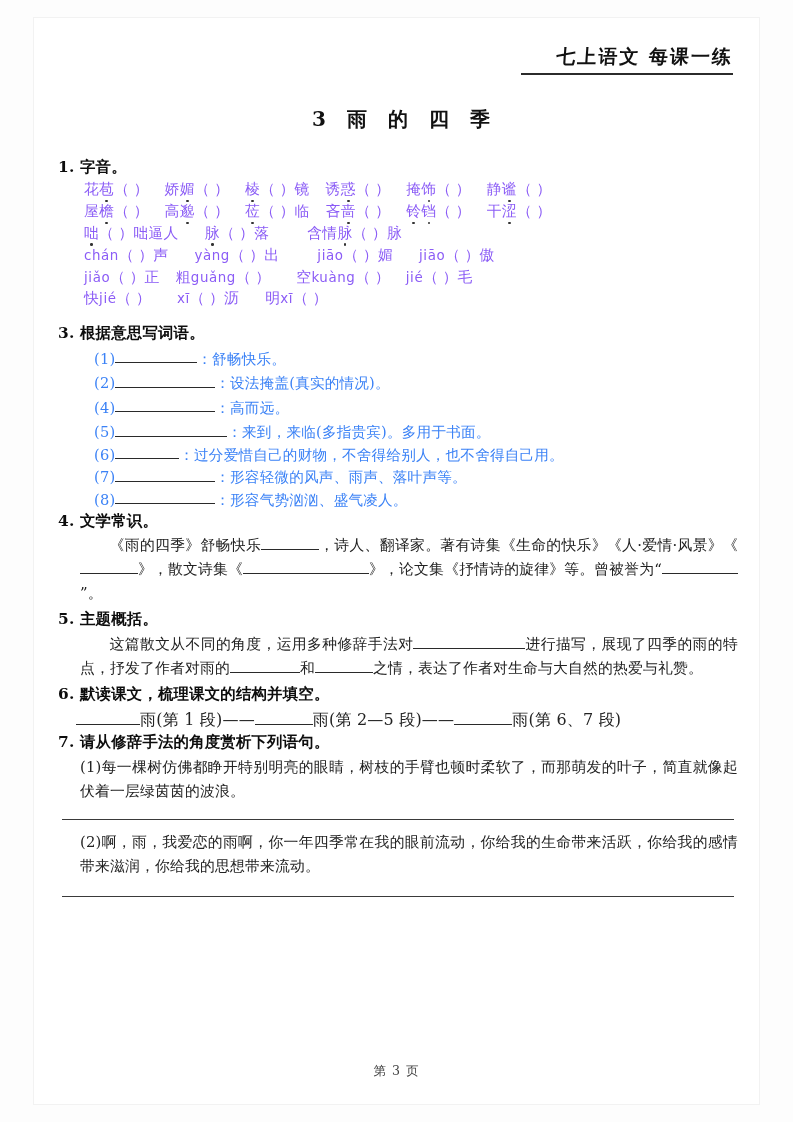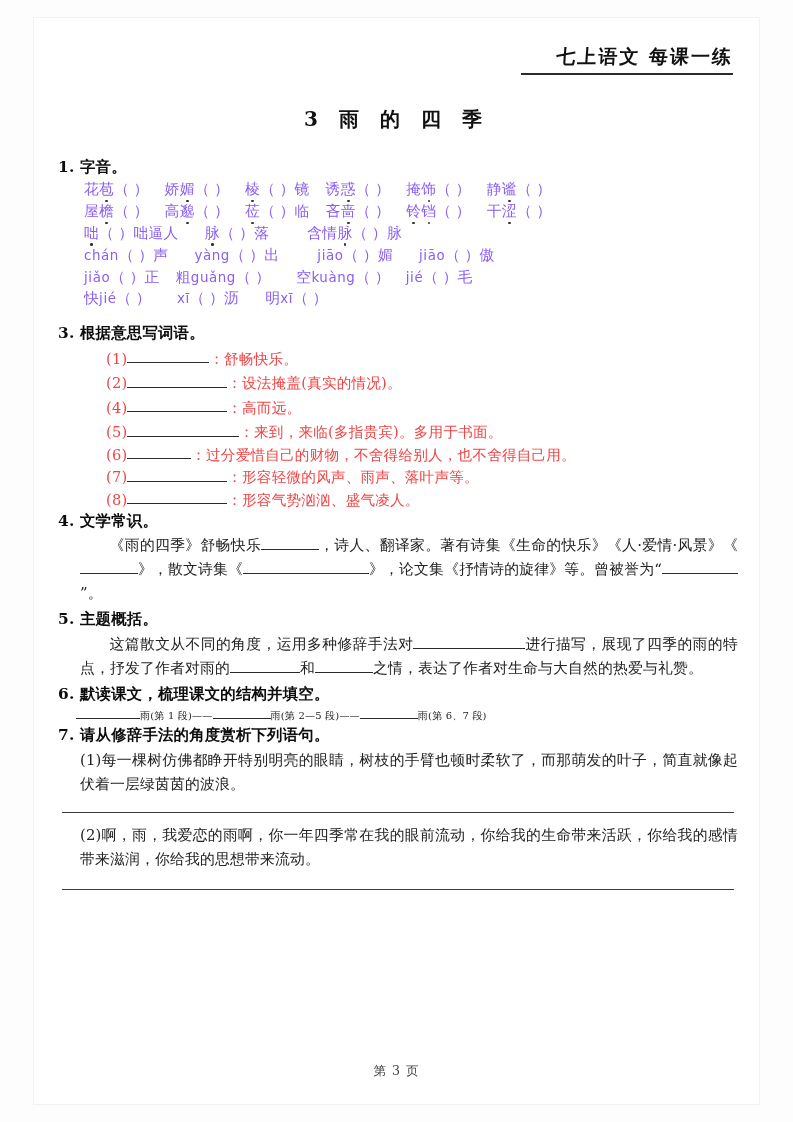--- a/index.html
+++ b/index.html
@@ -51,21 +51,21 @@
     height: 2px;
     background: #2b2b2b;
     width: 212px;
     margin-left: auto;
   }
 
   
   .doc-title {
     position: absolute;
     top: 88px;
-    left: 0;
+    left: 8px;
     width: 725px;
     text-align: center;
     font-family: "DejaVu Serif", "Liberation Serif", serif;
     font-weight: bold;
     font-size: 20px;
     letter-spacing: 7px;
     color: #111;
   }
 
   
@@ -137,41 +137,41 @@
   .w70 { width: 70px; }
   .w76 { width: 76px; }
   .w82 { width: 82px; }
   .w100 { width: 100px; }
   .w112 { width: 112px; }
   .w126 { width: 126px; }
 
   .item {
     font-family: "DejaVu Serif", "Liberation Serif", serif;
     font-size: 14.6px;
-    color: #ef4444;
-    margin: 6px 0 6px 48px;
+    color: #3b82f6;
+    margin: 6px 0 6px 36px;
     letter-spacing: 0.2px;
   }
   .item.tight { margin-top: 4px; margin-bottom: 4px; }
 
   .para {
     font-family: "DejaVu Serif", "Liberation Serif", serif;
     font-size: 14.8px;
     color: #222;
     line-height: 1.62;
     margin: 3px 0 3px 6px;
     text-align: justify;
     letter-spacing: 0.2px;
   }
   .para.indent { text-indent: 2em; }
   .para.ind-left { margin-left: 22px; }
 
   .struct-row {
     font-family: "DejaVu Serif", "Liberation Serif", serif;
-    font-size: 10px;
+    font-size: 16px;
     color: #222;
     margin: 6px 0 5px 18px;
     white-space: nowrap;
     letter-spacing: 0.2px;
   }
 
   .answer-rule {
     border: 0;
     border-top: 1px solid #3a3a3a;
     margin: 16px 4px 10px 4px;

